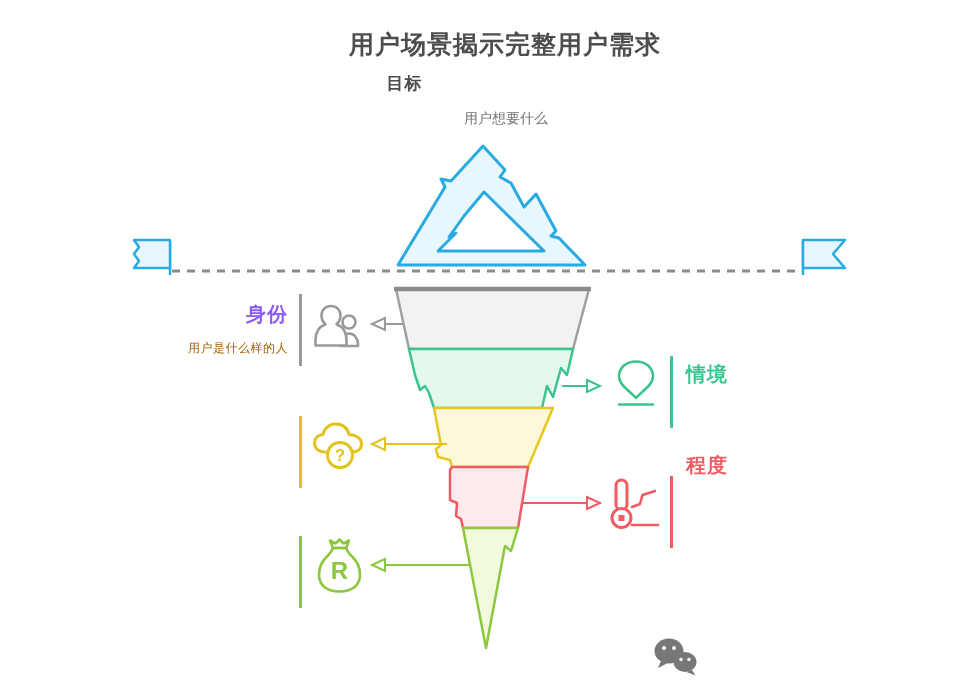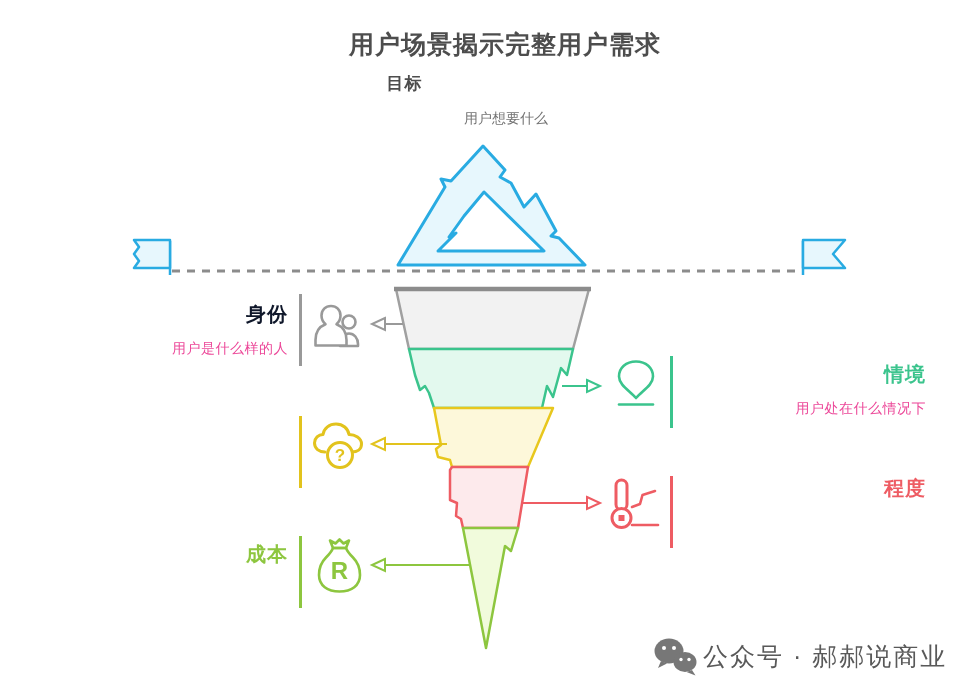--- a/index.html
+++ b/index.html
@@ -9,26 +9,26 @@
   .page-title { position:absolute; left:19px; top:28px; width:972px; text-align:center;
     font-size:25px; font-weight:bold; color:#4d4d4d; letter-spacing:1px; }
   .page-subtitle { position:absolute; left:0; top:72px; width:809px; text-align:center;
     font-size:17px; font-weight:bold; color:#4d4d4d; letter-spacing:1px; }
   .page-caption { position:absolute; left:0; top:110px; width:972px; text-align:center;
     font-size:14px; color:#737373;padding-left:40px; }
 
   .diagram-svg { position:absolute; left:0; top:0; }
 
   .panel-title { position:absolute; font-size:20px; font-weight:bold; letter-spacing:1px; }
-  .panel-desc  { position:absolute; font-size:14px; color:#ec4899; letter-spacing:0.5px;font-family:Liberation Serif, serif; }
+  .panel-desc  { position:absolute; font-size:12px; color:#a16207; letter-spacing:0.5px;font-family:Liberation Serif, serif; }
   .left-col  { left:60px; width:228px; text-align:right; }
-  .right-col { left:686px; width:240px; text-align:right; }
+  .right-col { left:686px; width:240px; text-align:left; }
   .divider { position:absolute; width:3px; height:72px; }
 
-  .c-gray   { color:#0f172a; }
+  .c-gray   { color:#8b5cf6; }
   .c-green  { color:#3bc48d; }
   .c-yellow { color:#e2c31d; }
   .c-red    { color:#ee5c63; }
   .c-lime   { color:#8dc63f; }
   .bg-gray   { background:#999999; }
   .bg-green  { background:#3bc48d; }
   .bg-yellow { background:#e2c31d; }
   .bg-red    { background:#ee5c63; }
   .bg-lime   { background:#8dc63f; }
 
@@ -91,51 +91,49 @@
   <div class="divider bg-gray" style="left:299px; top:294px"></div>
   <div class="icon-box" style="left:312px; top:301px">
     <svg width="52" height="50" viewBox="0 0 52 50" fill="none" stroke="#999999" stroke-width="2.6" stroke-linejoin="round" stroke-linecap="round">
       <circle cx="37" cy="21" r="6.5" fill="#ffffff"></circle>
       <path d="M28,45 L28,43 C28,37 32,32.5 37,32.5 C42,32.5 46,37 46,43 L46,45 Z" fill="#ffffff"></path>
       <path d="M19,5 C24.5,5 28.5,9 28.5,14.5 C28.5,18 27,21 24.5,23.2 C30.5,25.5 34.5,31 34.5,39 L34.5,44.5 L3.5,44.5 L3.5,39 C3.5,31 7.5,25.5 13.5,23.2 C11,21 9.5,18 9.5,14.5 C9.5,9 13.5,5 19,5 Z" fill="#ffffff"></path>
     </svg>
   </div>
 
   <div class="panel-title right-col c-green" style="top:361px">情境</div>
-  <div class="panel-desc right-col" style="top:400px">用户处在什么情况下</div>
   <div class="divider bg-green" style="left:670px; top:356px"></div>
   <div class="icon-box" style="left:613px; top:358px">
     <svg width="46" height="50" viewBox="0 0 46 50" fill="none" stroke="#3bc48d" stroke-width="2.6" stroke-linejoin="round" stroke-linecap="round">
       <path d="M23,40 C17,33 6,27 6,18.5 C6,10 13,3.5 23,3.5 C33,3.5 40,10 40,18.5 C40,27 29,33 23,40 Z"></path>
       <line x1="6" y1="46.5" x2="40" y2="46.5"></line>
     </svg>
   </div>
 
   <div class="divider bg-yellow" style="left:299px; top:416px"></div>
   <div class="icon-box" style="left:311px; top:420px">
     <svg width="54" height="52" viewBox="0 0 54 52" fill="none" stroke="#e2c31d" stroke-width="3" stroke-linejoin="round" stroke-linecap="round">
       <path d="M14,32 C8,32 3.5,28.5 3.5,23 C3.5,18 7.5,14.5 12,14.5 C13,8 18.5,4 25,4 C32,4 37,8.5 38,14.5 C44,14.5 50.5,18 50.5,24 C50.5,29.5 46,32 41,32"></path>
       <circle cx="29" cy="35" r="12.5" fill="#ffffff"></circle>
       <text x="29" y="41" text-anchor="middle" font-size="17" font-weight="bold" fill="#e2c31d" stroke="none">?</text>
     </svg>
   </div>
 
-  <div class="panel-title right-col c-red" style="top:475px">程度</div>
+  <div class="panel-title right-col c-red" style="top:452px">程度</div>
   <div class="divider bg-red" style="left:670px; top:476px"></div>
   <div class="icon-box" style="left:607px; top:477px">
     <svg width="54" height="54" viewBox="0 0 54 54" fill="none" stroke="#ee5c63" stroke-width="3" stroke-linejoin="round" stroke-linecap="round">
       <polyline points="25,30 33,27 35.5,18 48,14" stroke-width="2.6"></polyline>
       <line x1="25" y1="48" x2="51" y2="48" stroke-width="2.6"></line>
       <rect x="9" y="3" width="11" height="30" rx="5.5" fill="#ffffff"></rect>
       <circle cx="14.5" cy="41" r="9.5" fill="#ffffff"></circle>
       <rect x="11.5" y="38" width="6" height="6" fill="#ee5c63" stroke="none"></rect>
     </svg>
   </div>
 
-  <div class="panel-title left-col c-lime" style="top:541px">成本</div>
   <div class="divider bg-lime" style="left:299px; top:536px"></div>
   <div class="icon-box" style="left:316px; top:537px">
     <svg width="48" height="58" viewBox="0 0 48 58" fill="none" stroke="#8dc63f" stroke-width="2.6" stroke-linejoin="round" stroke-linecap="round">
       <path d="M17,11 L14,3.5 L19.5,6.5 L23.5,2.5 L27.5,6.5 L33,3.5 L30,11 Z"></path>
       <path d="M17,11 L30,11 C31.5,15 34,17.5 37,20.5 C41.5,25 44,31 44,38 C44,48.5 35.5,54.5 23.5,54.5 C11.5,54.5 3,48.5 3,38 C3,31 5.5,25 10,20.5 C13,17.5 15.5,15 17,11 Z"></path>
       <text x="23.5" y="42" text-anchor="middle" font-size="24" font-weight="bold" fill="#8dc63f" stroke="none">R</text>
     </svg>
   </div>
 
   <div class="icon-box" style="left:652px; top:636px">
@@ -143,15 +141,14 @@
       <ellipse cx="17" cy="15" rx="14.5" ry="12.5" fill="#777777"></ellipse>
       <path d="M9,25 L6,32 L15,27.5 Z" fill="#777777"></path>
       <circle cx="12" cy="12" r="2" fill="#ffffff"></circle>
       <circle cx="22" cy="12" r="2" fill="#ffffff"></circle>
       <ellipse cx="33" cy="26" rx="11.5" ry="10" fill="#777777"></ellipse>
       <path d="M40,34 L43.5,39.5 L34.5,36 Z" fill="#777777"></path>
       <circle cx="29" cy="23.5" r="1.7" fill="#ffffff"></circle>
       <circle cx="37" cy="23.5" r="1.7" fill="#ffffff"></circle>
     </svg>
   </div>
-  <div class="footer-text">公众号 · 郝郝说商业</div>
 
 </div>
 
 </body></html>

